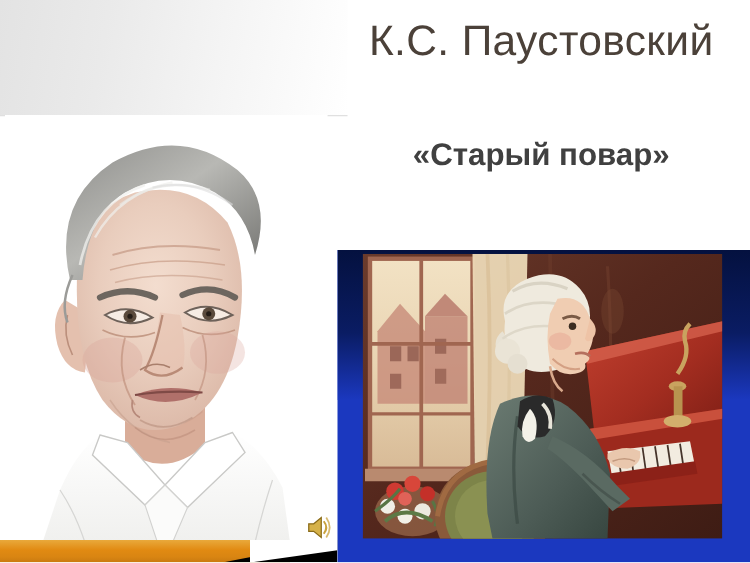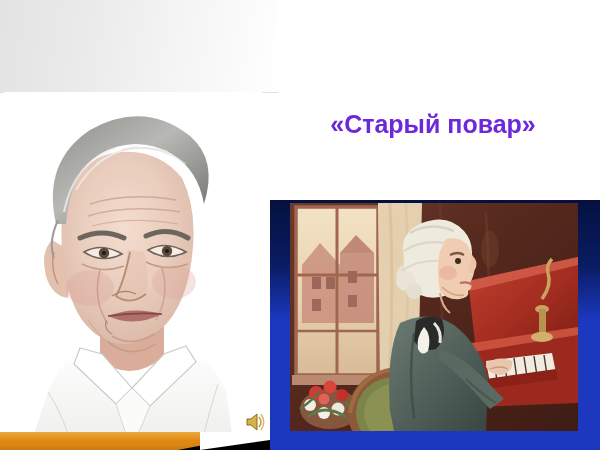--- a/index.html
+++ b/index.html
@@ -43,21 +43,21 @@
   }
 
   
   .subtitle {
     position: absolute;
     left: 272px;
     top: 110px;
     width: 322px;
     font-size: 25px;
     font-weight: bold;
-    color: #6d28d9;
+    color: #404040;
     text-align: center;
     line-height: 1.15;
     white-space: nowrap;
   }
 
   
   .portrait-wrap {
     position: absolute;
     left: 4px;
     top: 92px;
@@ -136,20 +136,21 @@
   }
   .speaker-icon svg { display: block; width: 24px; height: 22px; }
 </style>
 </head>
 <body>
 
 <div id="slide">
 
   <div class="gray-panel"></div>
 
+  <div class="title">К.С. Паустовский</div>
 
   <div class="subtitle">«Старый повар»</div>
 
   <div class="portrait-wrap">
     <svg class="portrait-svg" viewBox="0 0 258 342" xmlns="http://www.w3.org/2000/svg">
       <defs>
         <radialGradient id="skin" cx="48%" cy="40%" r="62%">
           <stop offset="0%" stop-color="#f3ddcf"></stop>
           <stop offset="55%" stop-color="#e9cdbd"></stop>
           <stop offset="100%" stop-color="#dcb9a8"></stop>

